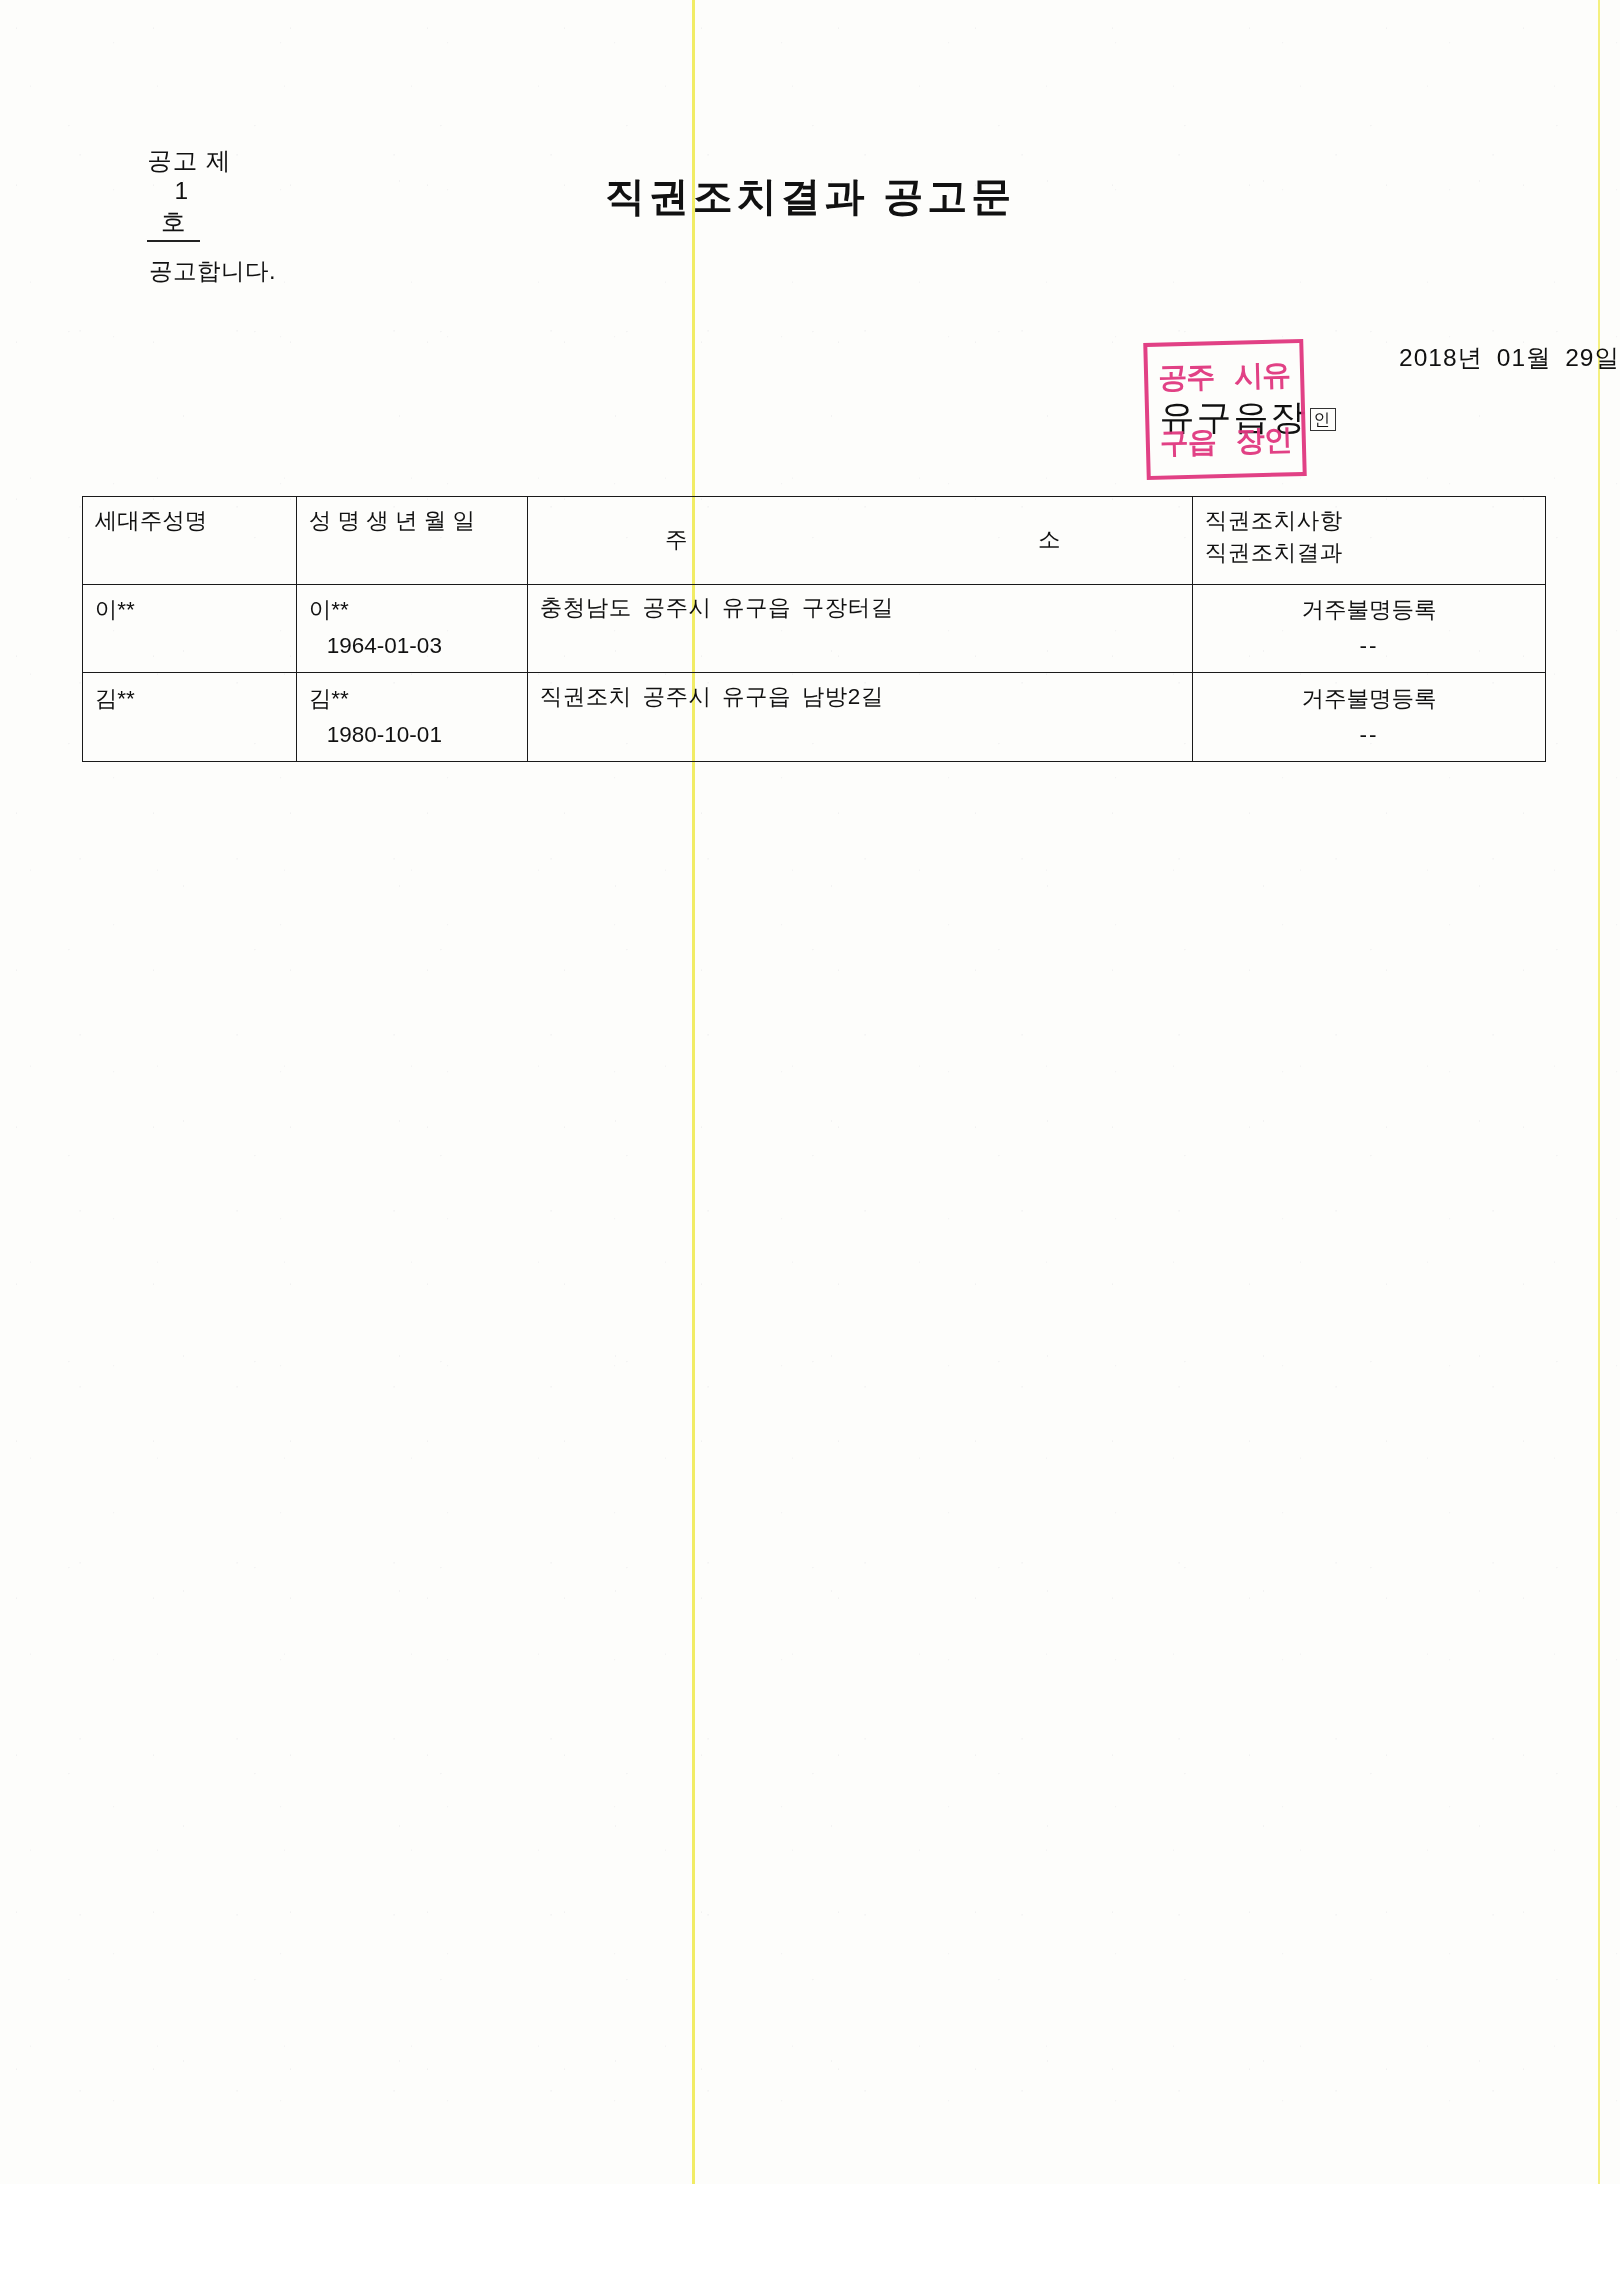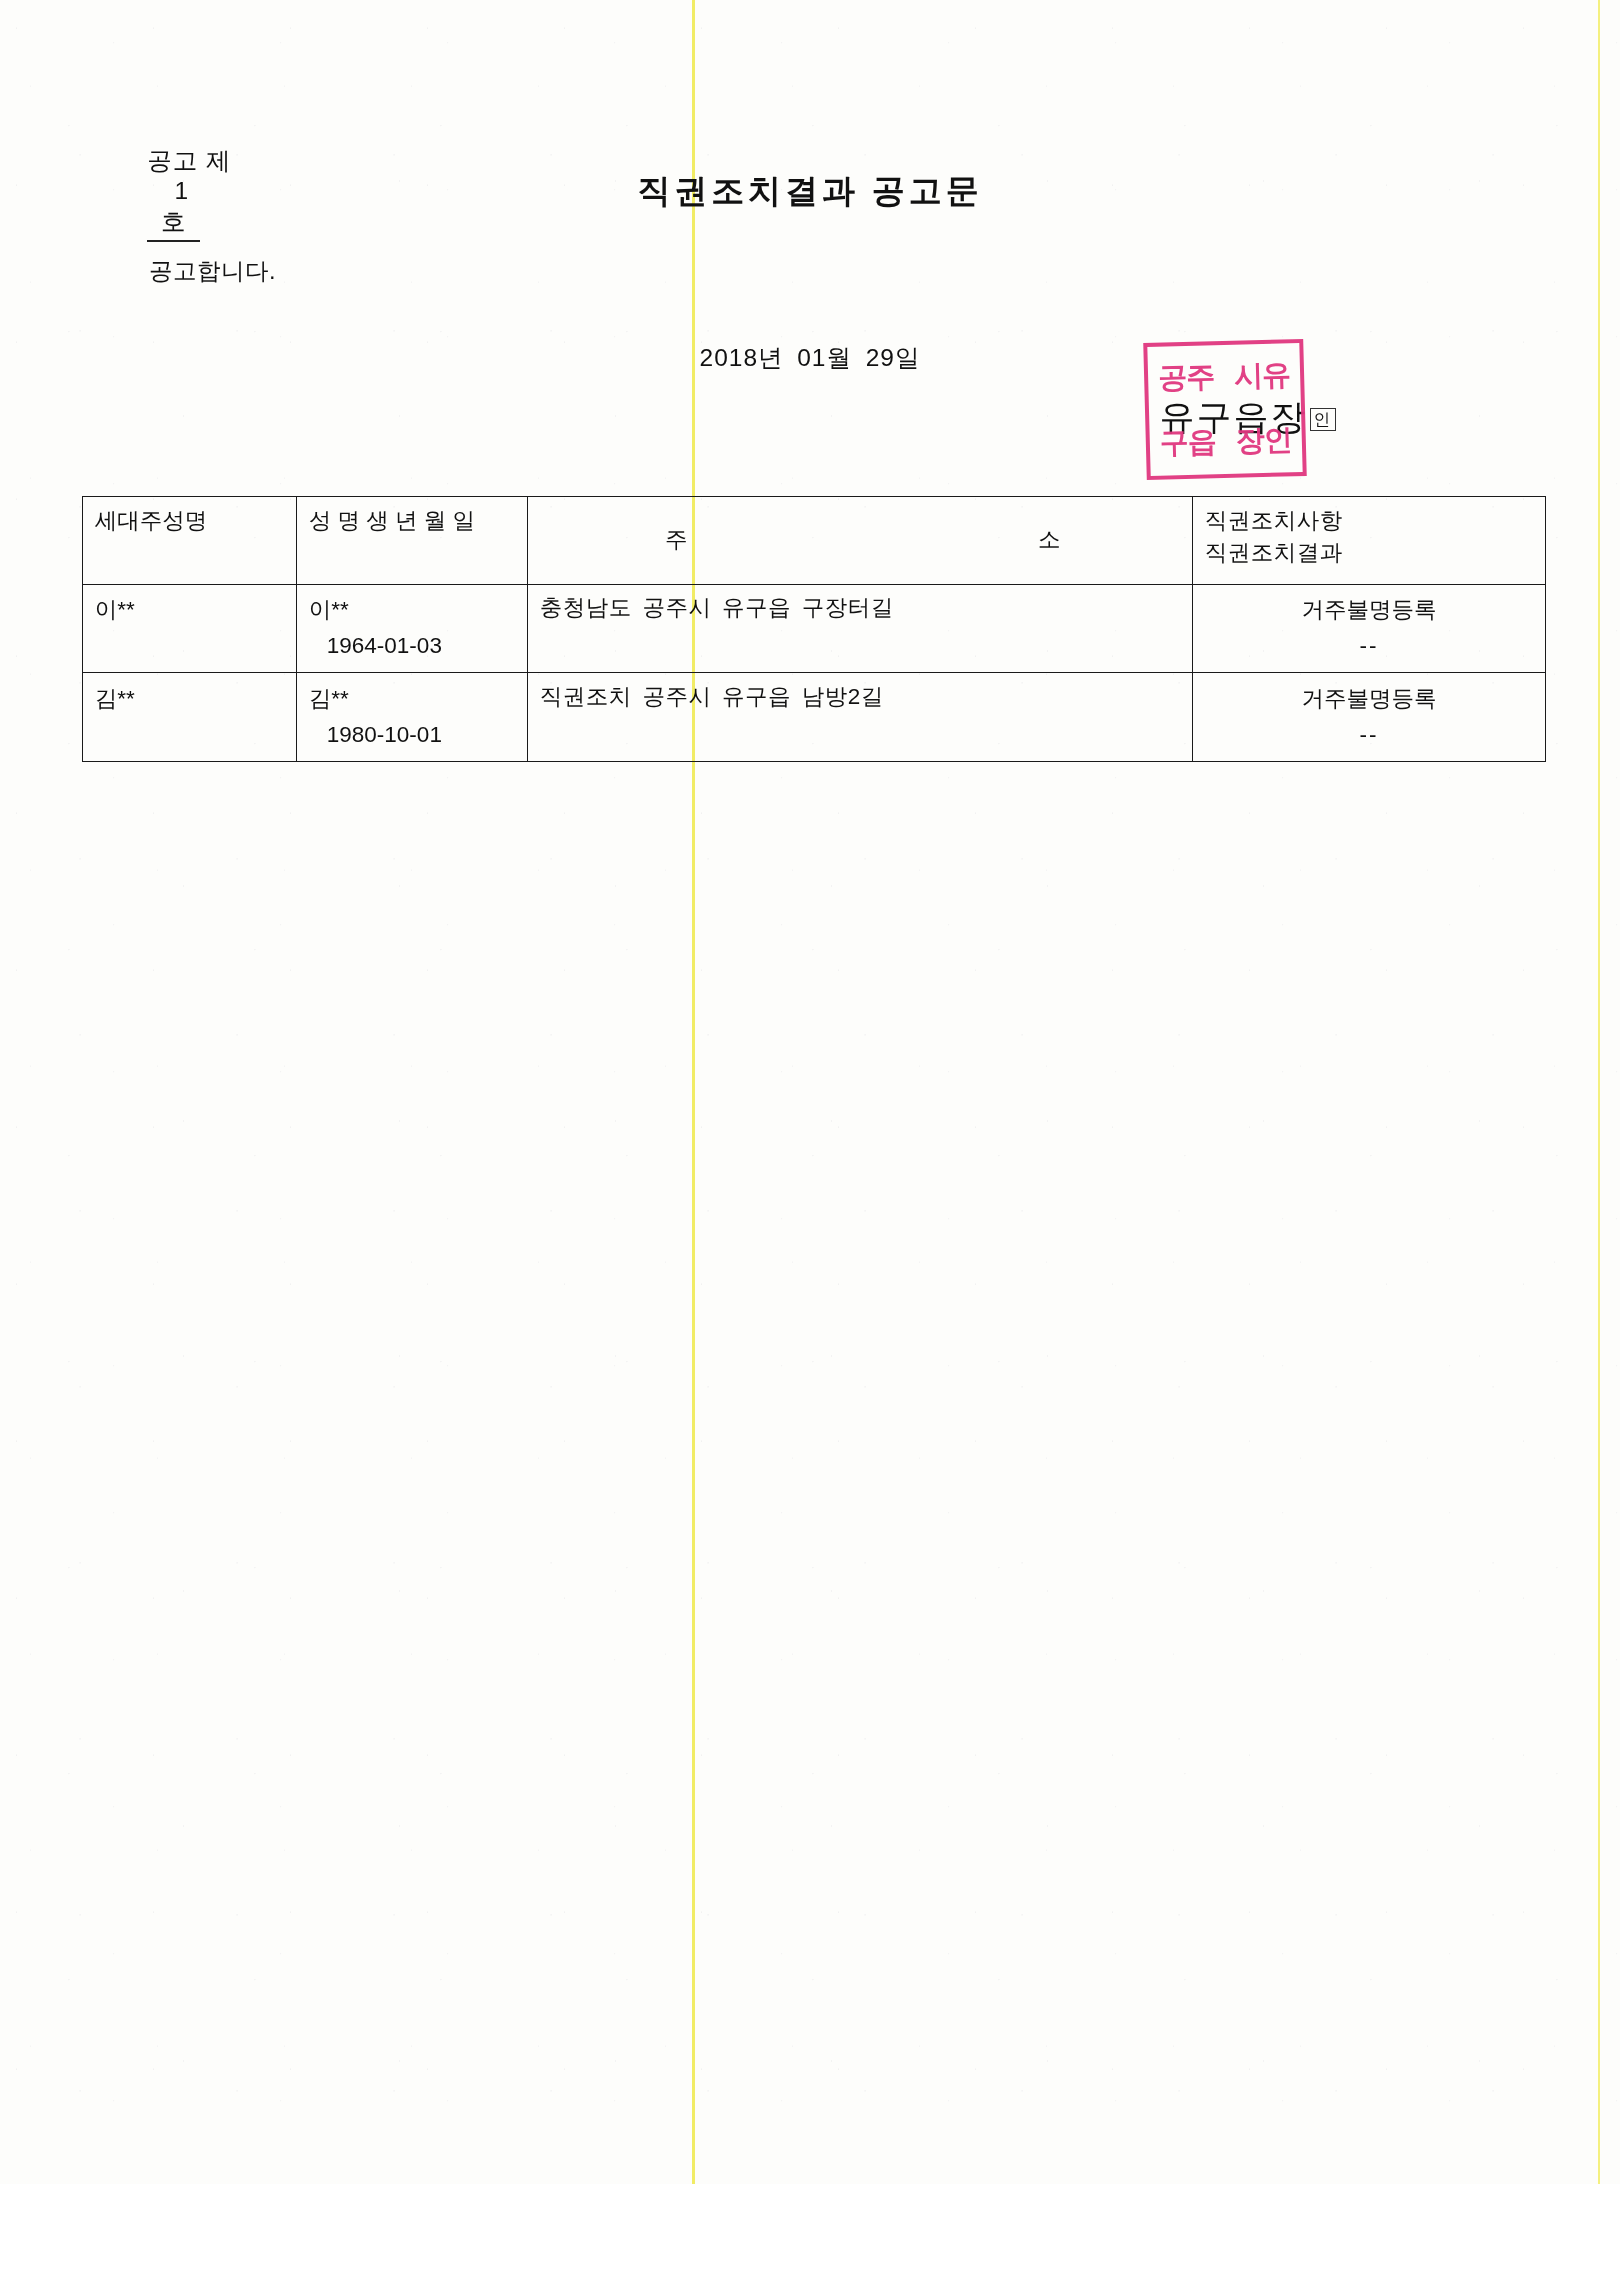--- a/index.html
+++ b/index.html
@@ -67,21 +67,21 @@
     border-bottom: 2px solid #222;
     padding: 0 13.7px 2px 13.7px;
   }
 
   .title {
     position: absolute;
     left: 0;
     right: 0;
     top: 169px;
     text-align: center;
-    font-size: 33px;
+    font-size: 40px;
     letter-spacing: 3.9px;
     font-weight: 600;
   }
 
   .body-para {
     position: absolute;
     left: 116px;
     right: 116px;
     top: 253px;
     font-size: 23.5px;
@@ -92,21 +92,21 @@
   .body-para .line2 {
     display: block;
     margin-left: 33px;
   }
 
   .date-line {
     position: absolute;
     left: 0;
     right: 0;
     top: 341px;
-    text-align: center;
+    text-align: right;
     font-size: 24.5px;
     letter-spacing: 1px;
     word-spacing: 5.9px;
   }
 
   .issuer {
     position: absolute;
     right: 284px;
     top: 394px;
     font-size: 35px;

